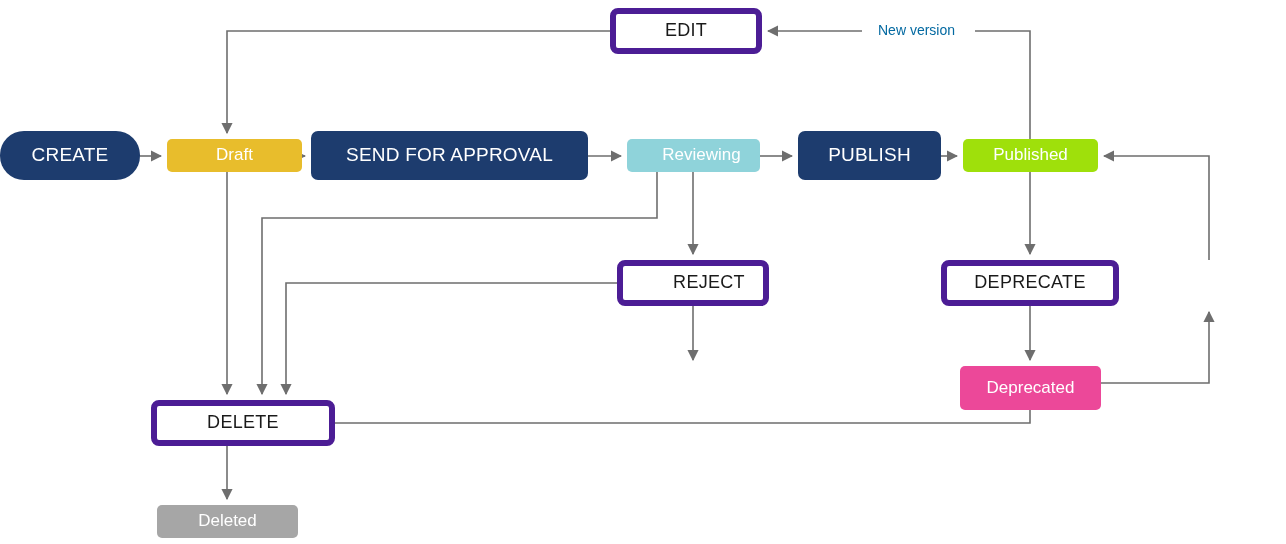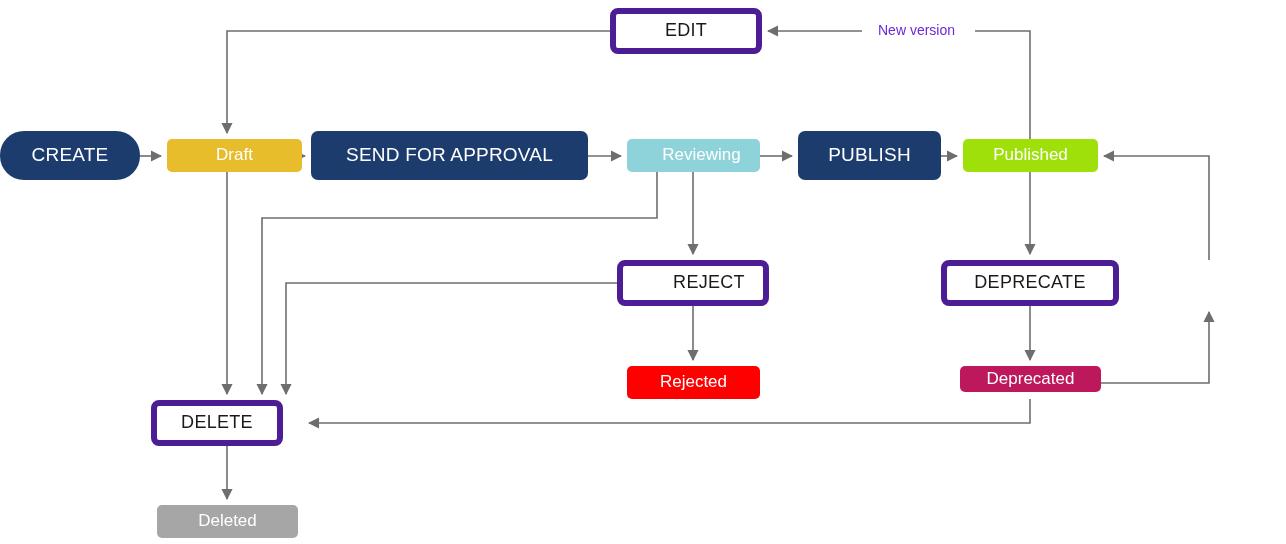--- a/index.html
+++ b/index.html
@@ -52,21 +52,21 @@
     letter-spacing: 0.3px;
   }
   .node-state {
     color: #ffffff;
     border-radius: 5px;
     font-size: 17px;
   }
   .edge-label {
     position: absolute;
     font-size: 14px;
-    color: #6d28d9;
+    color: #0369a1;
     background: #ffffff;
     padding: 0 4px;
     white-space: nowrap;
     z-index: 6;
   }
 </style>
 </head>
 <body>
 
 <div id="diagram-canvas">
@@ -143,34 +143,31 @@
   </div>
 
   <div class="node node-transition" style="left:610px; top:8px; width:152px; height:46px;">
     <span>EDIT</span>
   </div>
 
   <div class="node node-transition" style="left:617px; top:260px; width:152px; height:46px;padding-left:32px;">
     <span>REJECT</span>
   </div>
 
-  <div class="node node-state" style="left:627px; top:366px; width:133px; height:33px; background:#ff0000;">
-    <span>Rejected</span>
-  </div>
 
   <div class="node node-transition" style="left:941px; top:260px; width:178px; height:46px;">
     <span>DEPRECATE</span>
   </div>
 
 
-  <div class="node node-state" style="left:960px; top:366px; width:141px; height:26px; background:#be185d;">
+  <div class="node node-state" style="left:960px; top:366px; width:141px; height:44px; background:#ec4899;">
     <span>Deprecated</span>
   </div>
 
-  <div class="node node-transition" style="left:151px; top:400px; width:132px; height:46px;">
+  <div class="node node-transition" style="left:151px; top:400px; width:184px; height:46px;">
     <span>DELETE</span>
   </div>
 
   <div class="node node-state" style="left:157px; top:505px; width:141px; height:33px; background:#a6a6a6;">
     <span>Deleted</span>
   </div>
 
   <div class="edge-label" style="left:874px; top:22px;">
     <span>New version</span>
   </div>

